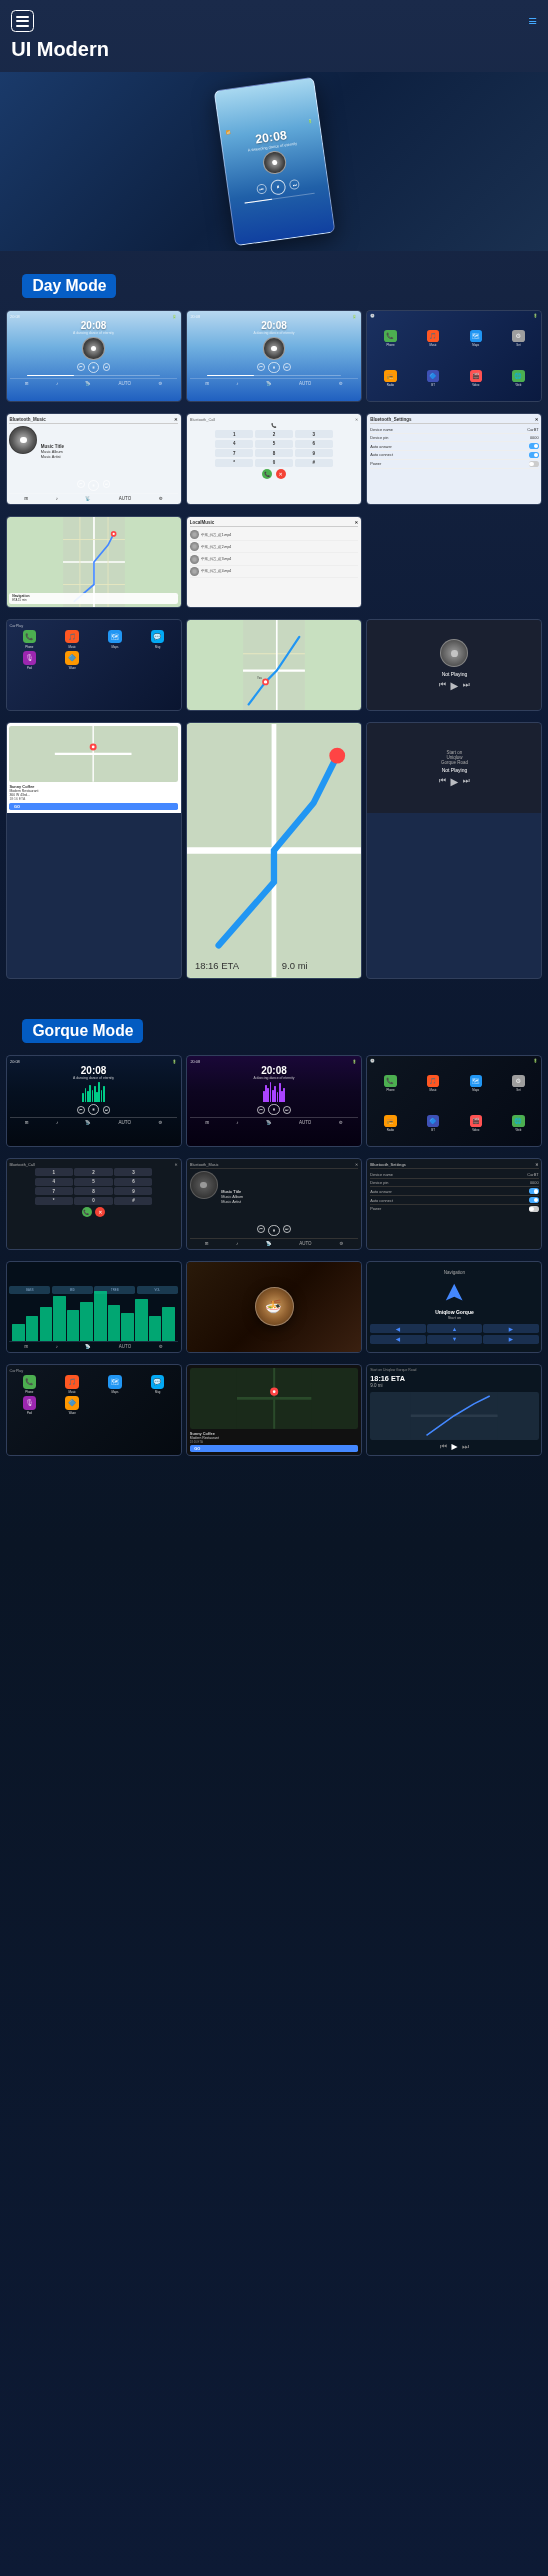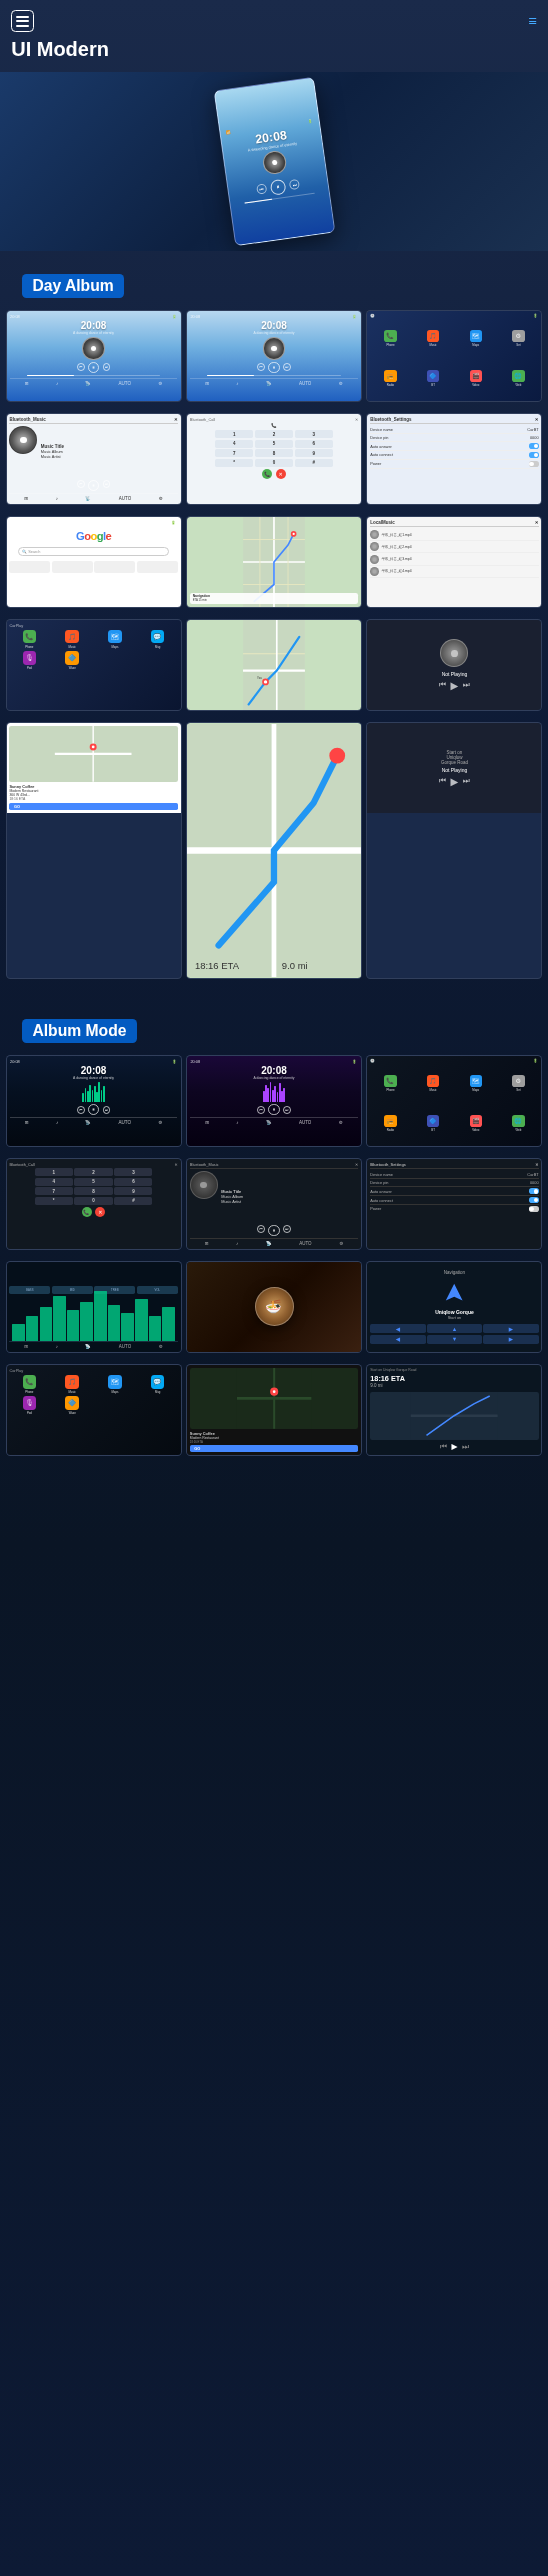--- a/index.html
+++ b/index.html
@@ -468,21 +468,21 @@
         <div class="ctrl-btn">⏭</div>
       </div>
       <div class="hero-progress">
         <div class="hero-progress-fill"></div>
       </div>
     </div>
   </div>
 </div>
 
 <div style="padding: 11.2px 11.2px 2.8px;">
-  <span class="mode-label">Day Album</span>
+  <span class="mode-label">Day Mode</span>
 </div>
 
 <div class="screenshot-grid">
 
   <div class="screenshot-card">
     <div class="screen-music">
       <div class="screen-status-bar">
         <span>20:08</span>
         <span>🔋</span>
       </div>
@@ -670,37 +670,20 @@
         <span>Power</span>
         <div class="toggle-off"></div>
       </div>
     </div>
   </div>
 
 </div>
 
 <div class="screenshot-grid">
 
-  <div class="screenshot-card">
-    <div class="screen-google">
-      <div style="font-size:3.9px;color:#999;width:100%;text-align:right;padding:0 1.7px;">🔋</div>
-      <div class="google-logo">
-        <span style="color:#4285F4;">G</span><span style="color:#EA4335;">o</span><span style="color:#FBBC05;">o</span><span style="color:#34A853;">g</span><span style="color:#4285F4;">l</span><span style="color:#EA4335;">e</span>
-      </div>
-      <div class="google-search-bar">
-        <span>🔍 Search</span>
-      </div>
-      <div style="display:grid;grid-template-columns:repeat(4,1fr);gap:1.7px;margin-top:5.6px;width:100%;">
-        <div style="height:11.2px;background:#f0f0f0;border-radius:2.2px;"></div>
-        <div style="height:11.2px;background:#f0f0f0;border-radius:2.2px;"></div>
-        <div style="height:11.2px;background:#f0f0f0;border-radius:2.2px;"></div>
-        <div style="height:11.2px;background:#f0f0f0;border-radius:2.2px;"></div>
-      </div>
-    </div>
-  </div>
 
   <div class="screenshot-card">
     <div class="screen-map">
       <svg width="100%" height="100%" viewBox="0 0 110 160">
         <rect width="110" height="160" fill="#c8d8c0"></rect>
 
         <line x1="0" y1="80" x2="110" y2="80" stroke="#fff" stroke-width="3"></line>
         <line x1="55" y1="0" x2="55" y2="160" stroke="#fff" stroke-width="3"></line>
         <line x1="0" y1="40" x2="110" y2="40" stroke="#e8e8c0" stroke-width="1.5"></line>
         <line x1="0" y1="120" x2="110" y2="120" stroke="#e8e8c0" stroke-width="1.5"></line>
@@ -859,21 +842,21 @@
         <div class="np-btn">⏮</div>
         <div class="np-btn" style="font-size:10px;">▶</div>
         <div class="np-btn">⏭</div>
       </div>
     </div>
   </div>
 
 </div>
 
 <div style="padding: 17px 11.2px 2.8px;">
-  <span class="mode-label">Album Mode</span>
+  <span class="mode-label">Gorque Mode</span>
 </div>
 
 <div class="screenshot-grid night">
 
   <div class="screenshot-card">
     <div style="background:linear-gradient(180deg,#0a1830 0%,#051020 40%,#030810 100%);height:90px;display:flex;flex-direction:column;align-items:center;padding:3.4px;">
       <div class="screen-status-bar">
         <span>20:08</span>
         <span>🔋</span>
       </div>

